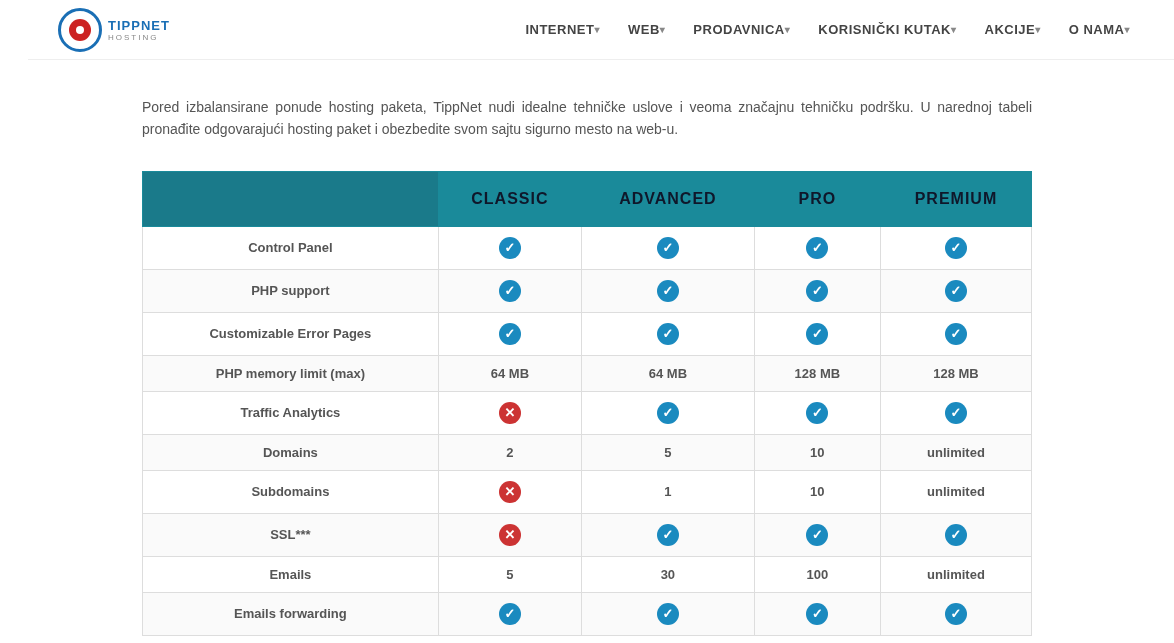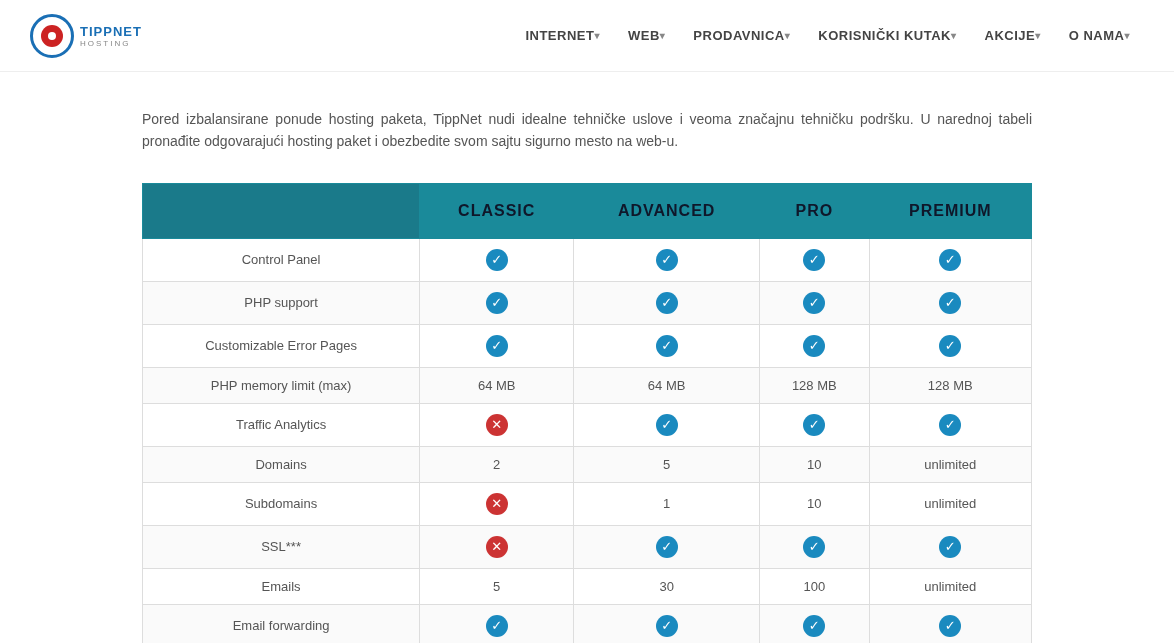--- a/index.html
+++ b/index.html
@@ -8,23 +8,24 @@
       background: #fff;
       color: #333;
       font-size: 14px;
     }
 
     
     .navbar {
       display: flex;
       align-items: center;
       padding: 0 30px;
-      height: 72px;
+      height: 60px;
       background: #fff;
       border-bottom: 1px solid #eee;
+      margin-left: 28px;
     }
     .logo-area {
       display: flex;
       align-items: center;
       margin-right: auto;
     }
     .logo-circle {
       width: 44px;
       height: 44px;
       border-radius: 50%;
@@ -115,24 +116,25 @@
       font-weight: bold;
       letter-spacing: 1px;
       border: 1px solid #1a8a9a;
     }
     .pricing-table th.feature-header {
       background: #1a7a8a;
       border-right: 1px solid #1a8a9a;
     }
     .pricing-table td {
       text-align: center;
-      padding: 10px 12px;
+      padding: 10px 20px;
       border: 1px solid #ddd;
       font-size: 13px;
       color: #555;
+      font-weight: bold;
     }
     .pricing-table td.feature-name {
       text-align: center;
       color: #555;
       font-size: 13px;
       background: #fff;
     }
     .pricing-table tr:nth-child(even) td {
       background: #fafafa;
     }
@@ -279,21 +281,21 @@
           <td><span class="check-icon">✓</span></td>
         </tr>
         <tr>
           <td class="feature-name">Emails</td>
           <td>5</td>
           <td>30</td>
           <td>100</td>
           <td>unlimited</td>
         </tr>
         <tr>
-          <td class="feature-name">Email forwarding</td>
+          <td class="feature-name">Emails forwarding</td>
           <td><span class="check-icon">✓</span></td>
           <td><span class="check-icon">✓</span></td>
           <td><span class="check-icon">✓</span></td>
           <td><span class="check-icon">✓</span></td>
         </tr>
       </tbody>
   </table>
 </div>
 
 </body></html>

